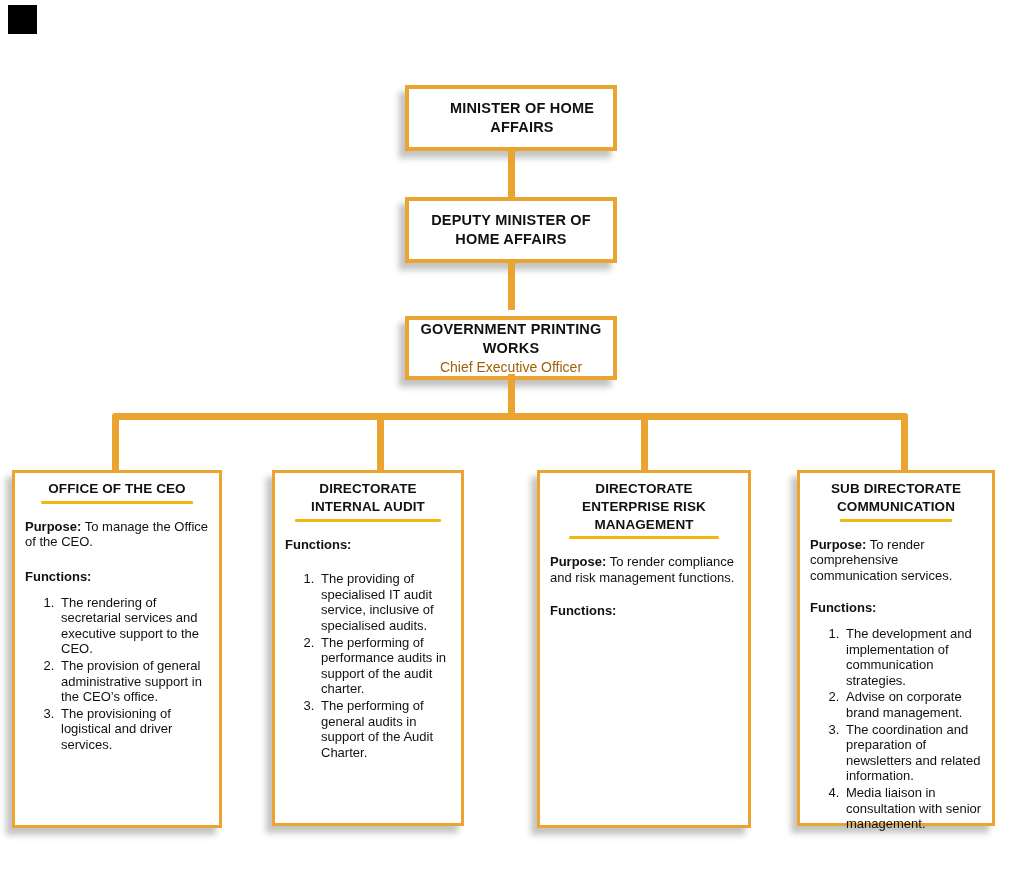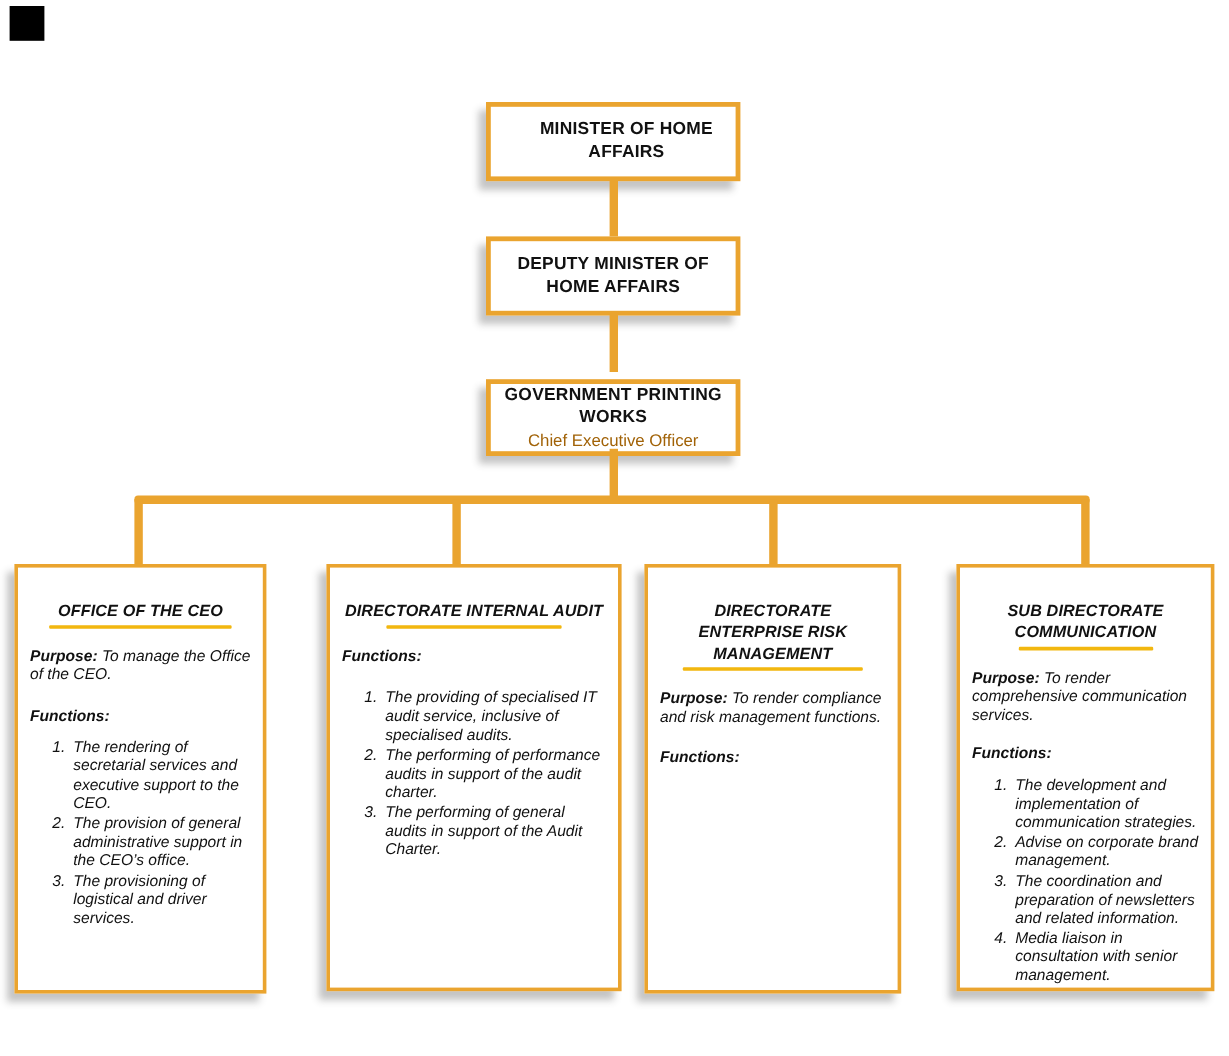--- a/index.html
+++ b/index.html
@@ -38,27 +38,27 @@
   .drop-1{left:112px;}
   .drop-2{left:377px;}
   .drop-3{left:641px;}
   .drop-4{left:901px;}
 
   
   .dept{
     position:absolute;top:470px;background:#fff;
     border:3px solid var(--gold);
     box-shadow:-6px 7px 6px rgba(60,60,60,.30);
-    padding:27px 10px 10px 10px;
-    font-size:13px;line-height:1.2;font-style:italic;
+    padding:7px 10px 10px 10px;
+    font-size:13px;line-height:1.2;
   }
   .dept-1{left:12px;width:210px;height:358px;}
-  .dept-2{left:272px;width:246px;height:356px;}
+  .dept-2{left:272px;width:192px;height:356px;}
   .dept-3{left:537px;width:214px;height:358px;}
-  .dept-4{left:797px;width:215px;height:356px;}
+  .dept-4{left:797px;width:198px;height:356px;}
 
   .dept-title{font-weight:bold;font-size:13.5px;line-height:1.32;text-align:center;letter-spacing:.1px;}
   .dept-underline{height:3px;background:var(--underline);border-radius:1px;margin:3px auto 15px auto;}
   .ul-1{width:152px;}
   .ul-2{width:146px;}
   .ul-3{width:150px;}
   .ul-4{width:112px;}
 
   .purpose{margin-bottom:17px;}
   .purpose.gap-xl{margin-bottom:19px;}

